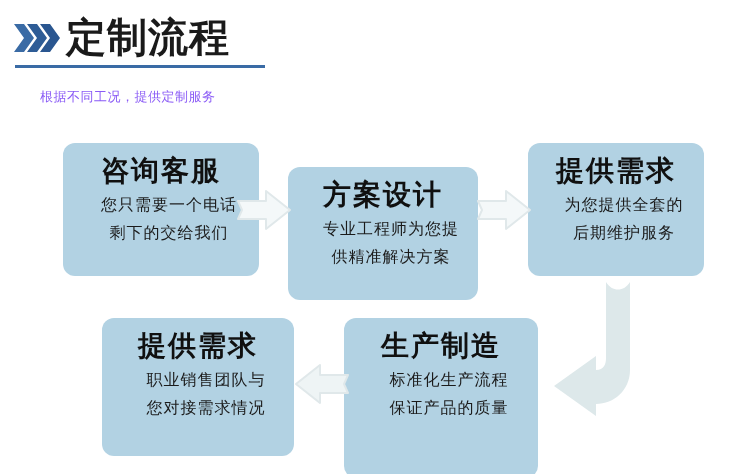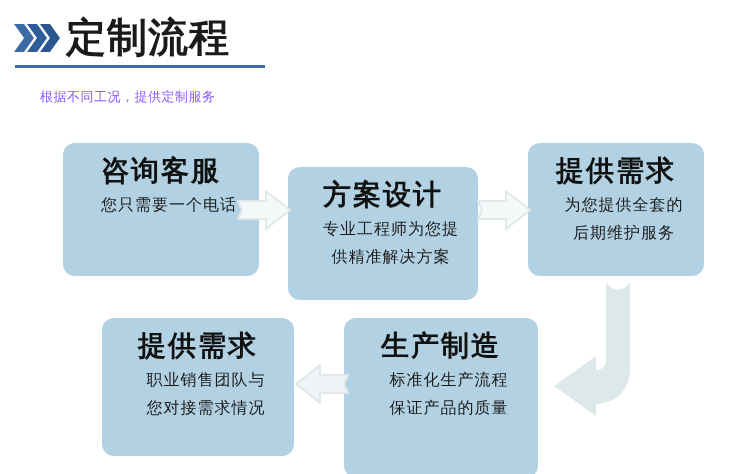--- a/index.html
+++ b/index.html
@@ -123,20 +123,21 @@
     </span>
 
     <div class="page-title">定制流程</div>
     <div class="title-rule"></div>
     <div class="subtitle">根据不同工况，提供定制服务</div>
   </div>
 
   <div class="step-box" id="box-1">
     <div class="step-title">咨询客服</div>
     <div class="step-line">您只需要一个电话</div>
+    <div class="step-line">剩下的交给我们</div>
   </div>
 
   <div class="step-box" id="box-2">
     <div class="step-title">方案设计</div>
     <div class="step-line">专业工程师为您提</div>
     <div class="step-line">供精准解决方案</div>
   </div>
 
   <div class="step-box" id="box-3">
     <div class="step-title">提供需求</div>

